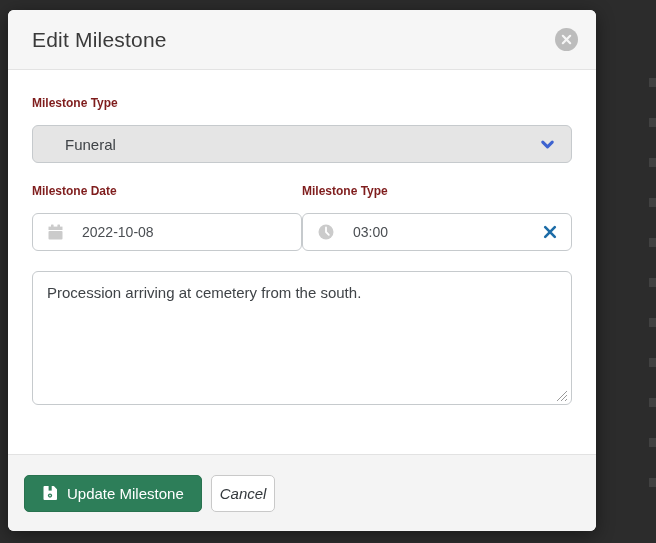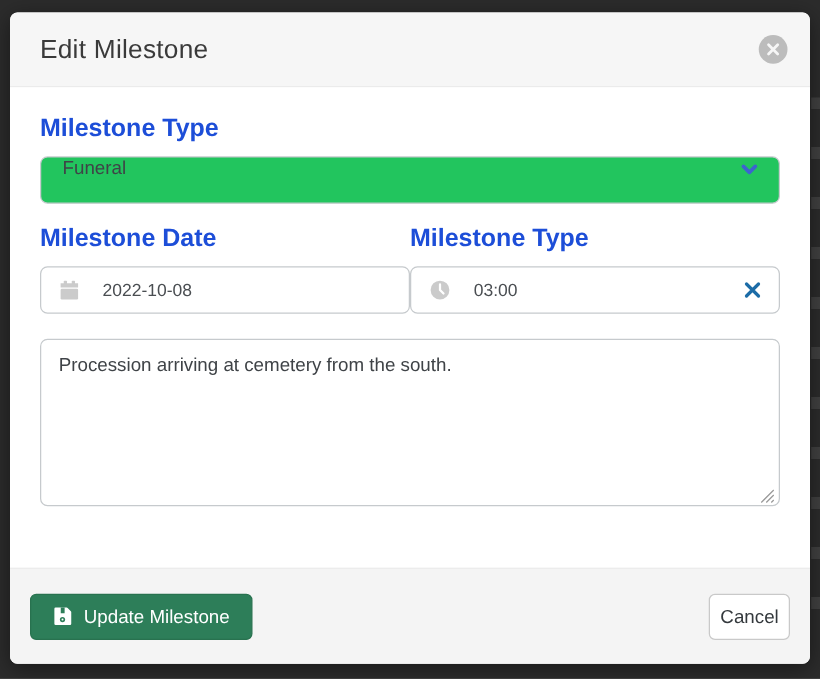--- a/index.html
+++ b/index.html
@@ -11,21 +11,21 @@
     overflow: hidden;
   }
   .stage { position: absolute; inset: 0; background: #2c2c2c; }
   
   .edge-artifacts {
     position: absolute; right: 0; top: 78px; width: 7px; height: 430px;
     background: repeating-linear-gradient(180deg,
       rgba(140,140,140,.22) 0 9px, transparent 9px 40px);
   }
   .modal {
-    position: absolute; left: 8px; top: 10px; width: 640px; height: 521px;
+    position: absolute; left: 8px; top: 10px; width: 588px; height: 521px;
     background: #ffffff; border-radius: 6px;
     box-shadow: 0 4px 18px rgba(0,0,0,.45);
     display: flex; flex-direction: column;
   }
   .modal-header {
     height: 60px; flex: 0 0 60px;
     background: #f6f6f6; border-bottom: 1px solid #e3e3e3;
     border-radius: 6px 6px 0 0;
     display: flex; align-items: center;
     padding: 0 18px 0 24px;
@@ -34,27 +34,27 @@
   .close-btn {
     margin-left: auto; width: 23px; height: 23px; border: none; border-radius: 50%;
     background: #bcbcbc; color: #f6f6f6; cursor: pointer;
     display: flex; align-items: center; justify-content: center; padding: 0;
   }
   .close-btn svg { display: block; }
   .modal-body {
     flex: 1 1 auto; background: #ffffff; padding: 24px 24px 0;
   }
   .field-label {
-    display: block; font-size: 20px; font-weight: 700; color: #1d4ed8;
+    display: block; font-size: 12px; font-weight: 700; color: #7f1d1d;
     line-height: 18px; margin-bottom: 13px;
   }
   .select-box {
     height: 38px; border: 1px solid #c6cacd; border-radius: 6px;
-    display: flex; align-items: flex-start; padding: 0 14px 0 17px;
-    cursor: pointer; background: #22c55e; margin-bottom: 19px;
+    display: flex; align-items: center; padding: 0 14px 0 32px;
+    cursor: pointer; background: #e5e5e5; margin-bottom: 19px;
   }
   .select-box .value { font-size: 15px; color: #3f4347; }
   .select-box .chev { margin-left: auto; display: block; }
   .two-col { display: flex; margin-bottom: 20px; }
   .col { flex: 1 1 0; min-width: 0; }
   .input-box {
     height: 38px; border: 1px solid #c6cacd; border-radius: 6px;
     display: flex; align-items: center; padding: 0 14px 0 15px;
     background: #fff; cursor: text;
   }
@@ -64,34 +64,35 @@
   .textarea-wrap { position: relative; }
   textarea {
     width: 100%; height: 134px; border: 1px solid #c6cacd; border-radius: 6px;
     resize: none; padding: 11px 14px; font-family: "Liberation Sans", sans-serif;
     font-size: 15px; color: #3f4347; line-height: 19px; outline: none;
   }
   .resize-grip { position: absolute; right: 4px; bottom: 7px; cursor: nwse-resize; }
   .modal-footer {
     flex: 0 0 77px; background: #f4f4f4; border-top: 1px solid #e2e2e2;
     border-radius: 0 0 6px 6px;
-    display: flex; align-items: center; justify-content: space-between;
+    display: flex; align-items: center; justify-content: flex-start;
     gap: 9px; padding: 0 16px;
   }
   .btn {
     height: 37px; border-radius: 5px; font-family: "Liberation Sans", sans-serif;
     font-size: 15px; cursor: pointer; display: inline-flex; align-items: center;
   }
   .btn-update {
     background: #2d7e59; border: 1px solid #28724f; color: #ffffff;
     padding: 0 17px; gap: 9px;
   }
   .btn-cancel {
     background: #ffffff; border: 1px solid #c9c9c9; color: #33383c;
     padding: 0 8px;
+    font-style: italic;
   }
 </style>
 </head>
 <body>
 
 <div class="stage">
   <div class="edge-artifacts"></div>
 
   <div class="modal">
 

